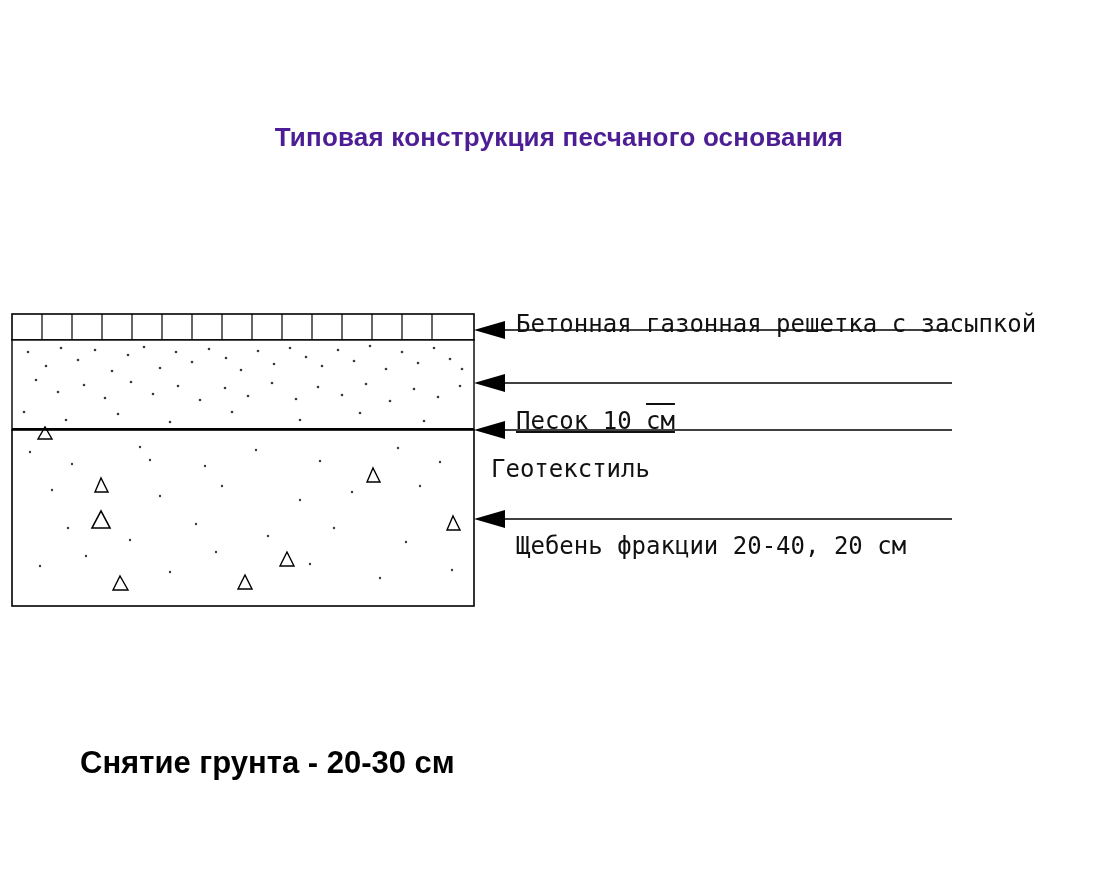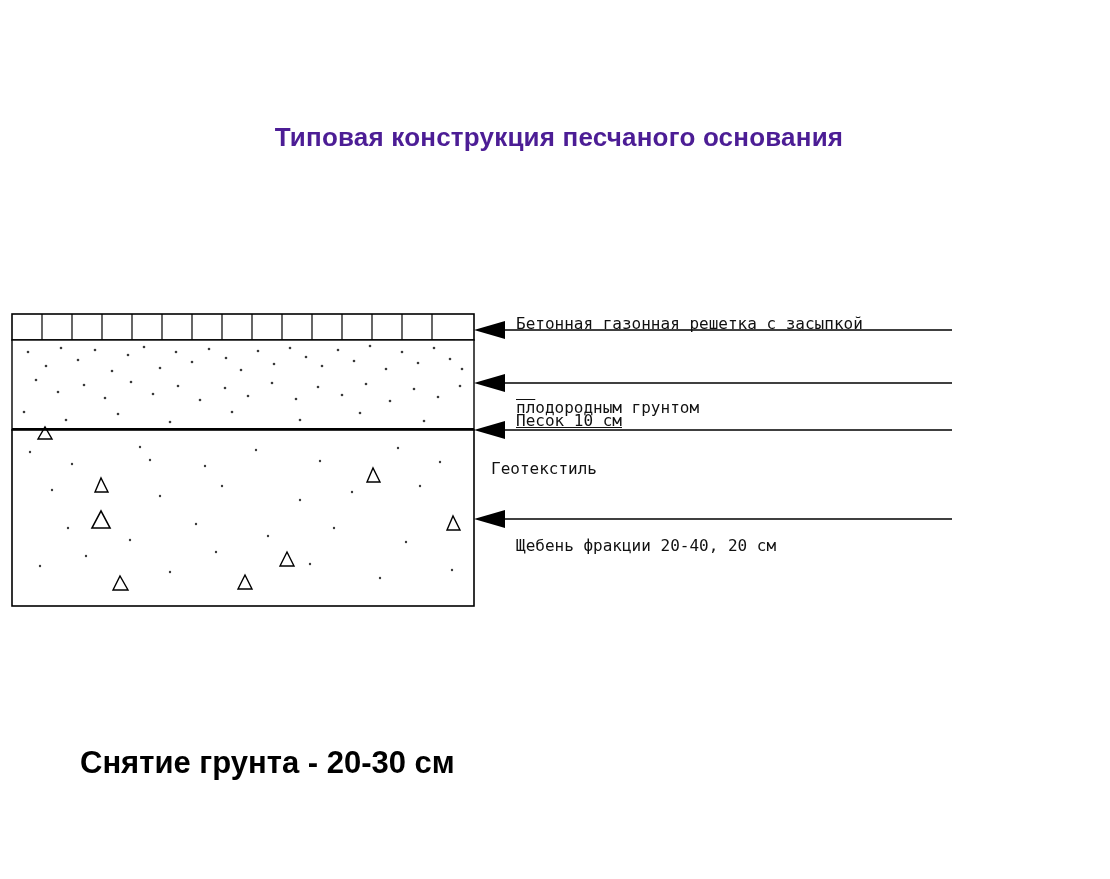--- a/index.html
+++ b/index.html
@@ -39,25 +39,26 @@
     height: 879px;
   }
   .diagram svg {
     display: block;
   }
 
   
   .callout {
     position: absolute;
     font-family: "DejaVu Sans Mono", monospace;
-    font-size: 16px;
+    font-size: 24px;
     line-height: 28px;
     color: #111111;
     white-space: pre;
     letter-spacing: 0px;
+    text-align: right;
   }
   .callout-1 { left: 516px; top: 254px; }
   .callout-2 { left: 516px; top: 351px; text-decoration: underline; }
   .callout-3 { left: 491px; top: 399px; }
   .callout-4 { left: 516px; top: 476px; }
 
   .footnote {
     position: absolute;
     left: 80px;
     top: 745px;
@@ -215,21 +216,20 @@
       <polygon points="474,430 505,421 505,439" fill="#000000"></polygon>
 
       <line x1="503" y1="519" x2="952" y2="519" stroke="#000000" stroke-width="1.7"></line>
       <polygon points="474,519 505,510 505,528" fill="#000000"></polygon>
     </g>
   </svg>
 </div>
 
 <div class="callout callout-1">
   <div>Бетонная газонная решетка с засыпкой</div>
-  <div>плодородным грунтом</div>
 </div>
 
 <div class="callout callout-2">
   <div>Песок 10 см</div>
 </div>
 
 <div class="callout callout-3">
   <div>Геотекстиль</div>
 </div>
 

